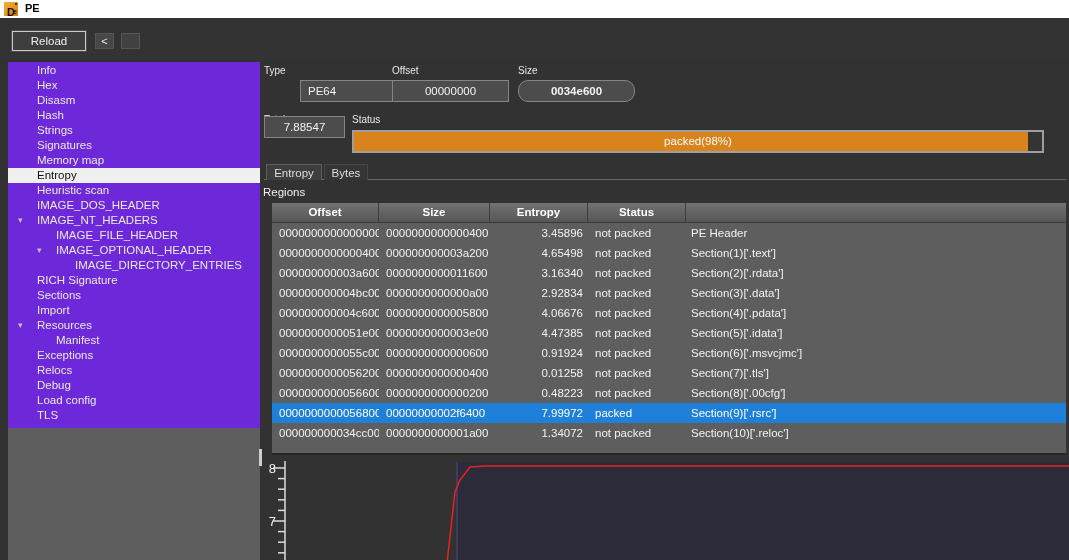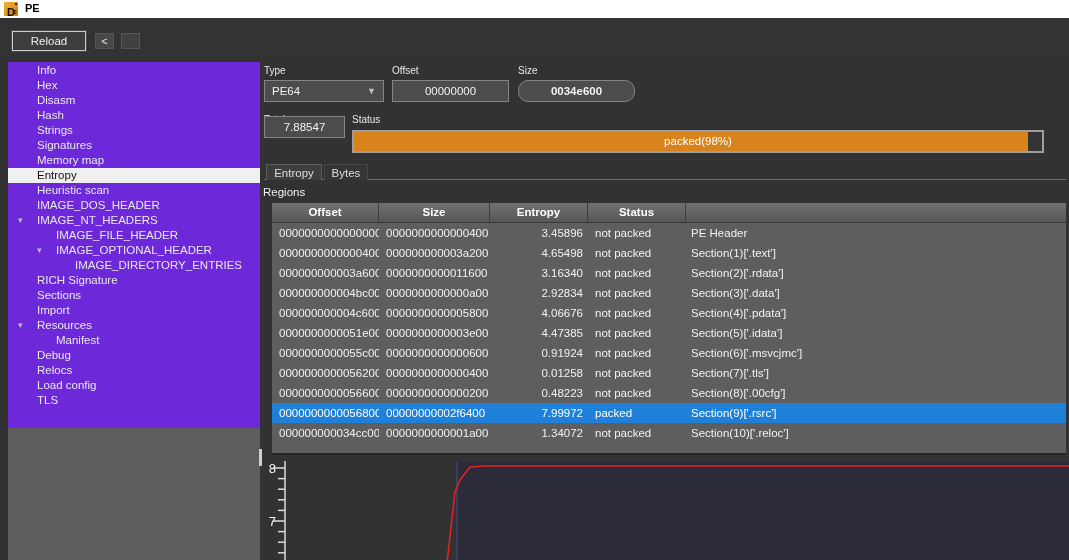--- a/index.html
+++ b/index.html
@@ -33,21 +33,21 @@
   .sidebar-rest { position:absolute; left:8px; top:428px; width:252px; height:132px; background:#5e5e5e; }
   .tree-item { position:relative; height:15px; line-height:15px; font-size:11.5px; color:#e9e9e9;
                white-space:nowrap; }
   .tree-item.selected { background:#f0f0f0; color:#111111; }
   .tree-arrow { position:absolute; top:0; font-size:9px; color:#bdbdbd; line-height:15px; }
 
   
   .flabel { position:absolute; font-size:10px; color:#e8e8e8; }
   .ffield { position:absolute; height:22px; background:#4c4c4c; border:1px solid #848484;
             color:#f2f2f2; font-size:11.5px; text-align:center; line-height:20px; }
-  .combo { text-align:left; padding-left:7px; }
+  .combo { text-align:left; padding-left:7px;margin-left:36px; }
   .combo .arrow { position:absolute; right:7px; top:0; font-size:9px; color:#c2c2c2; line-height:20px; }
   .bold { font-weight:bold; }
 
   
   .progress { position:absolute; left:352px; top:130px; width:692px; height:23px; background:#343434;
               border:2px solid #9e9e9e; }
   .progress-fill { position:absolute; left:0; top:0; height:100%; background:#d9831c; }
   .progress-text { position:absolute; left:0; top:0; width:100%; height:100%; text-align:center;
                    line-height:19px; font-size:11.5px; color:#ffffff; }
 
@@ -117,22 +117,23 @@
       <div class="tree-item" style="padding-left: 29px;"><span>IMAGE_DOS_HEADER</span></div>
       <div class="tree-item" style="padding-left: 29px;"><span class="tree-arrow" style="left: 10px;">▾</span><span>IMAGE_NT_HEADERS</span></div>
       <div class="tree-item" style="padding-left: 48px;"><span>IMAGE_FILE_HEADER</span></div>
       <div class="tree-item" style="padding-left: 48px;"><span class="tree-arrow" style="left: 29px;">▾</span><span>IMAGE_OPTIONAL_HEADER</span></div>
       <div class="tree-item" style="padding-left: 67px;"><span>IMAGE_DIRECTORY_ENTRIES</span></div>
       <div class="tree-item" style="padding-left: 29px;"><span>RICH Signature</span></div>
       <div class="tree-item" style="padding-left: 29px;"><span>Sections</span></div>
       <div class="tree-item" style="padding-left: 29px;"><span>Import</span></div>
       <div class="tree-item" style="padding-left: 29px;"><span class="tree-arrow" style="left: 10px;">▾</span><span>Resources</span></div>
       <div class="tree-item" style="padding-left: 48px;"><span>Manifest</span></div>
+      <div class="tree-item" style="padding-left: 29px;"><span>Exceptions</span></div>
+      <div class="tree-item" style="padding-left: 29px;"><span>Relocs</span></div>
       <div class="tree-item" style="padding-left: 29px;"><span>Debug</span></div>
-      <div class="tree-item" style="padding-left: 29px;"><span>Relocs</span></div>
       <div class="tree-item" style="padding-left: 29px;"><span>Load config</span></div>
       <div class="tree-item" style="padding-left: 29px;"><span>TLS</span></div>
     </div>
   <div class="sidebar-rest"></div>
 
   <div class="flabel" style="left:264px; top:65px;">Type</div>
   <div class="ffield combo" style="left:264px; top:80px; width:120px;">
     <span>PE64</span>
     <span class="arrow">▼</span>
   </div>

